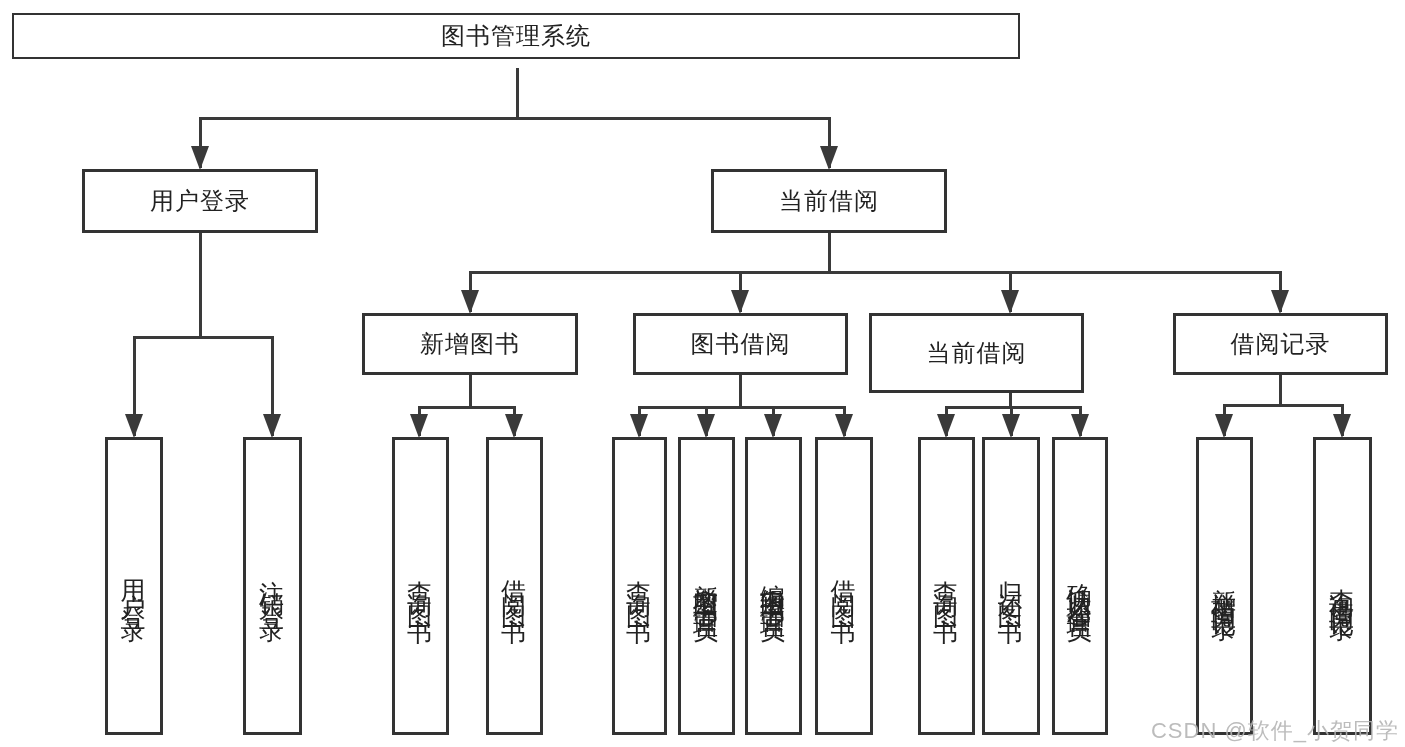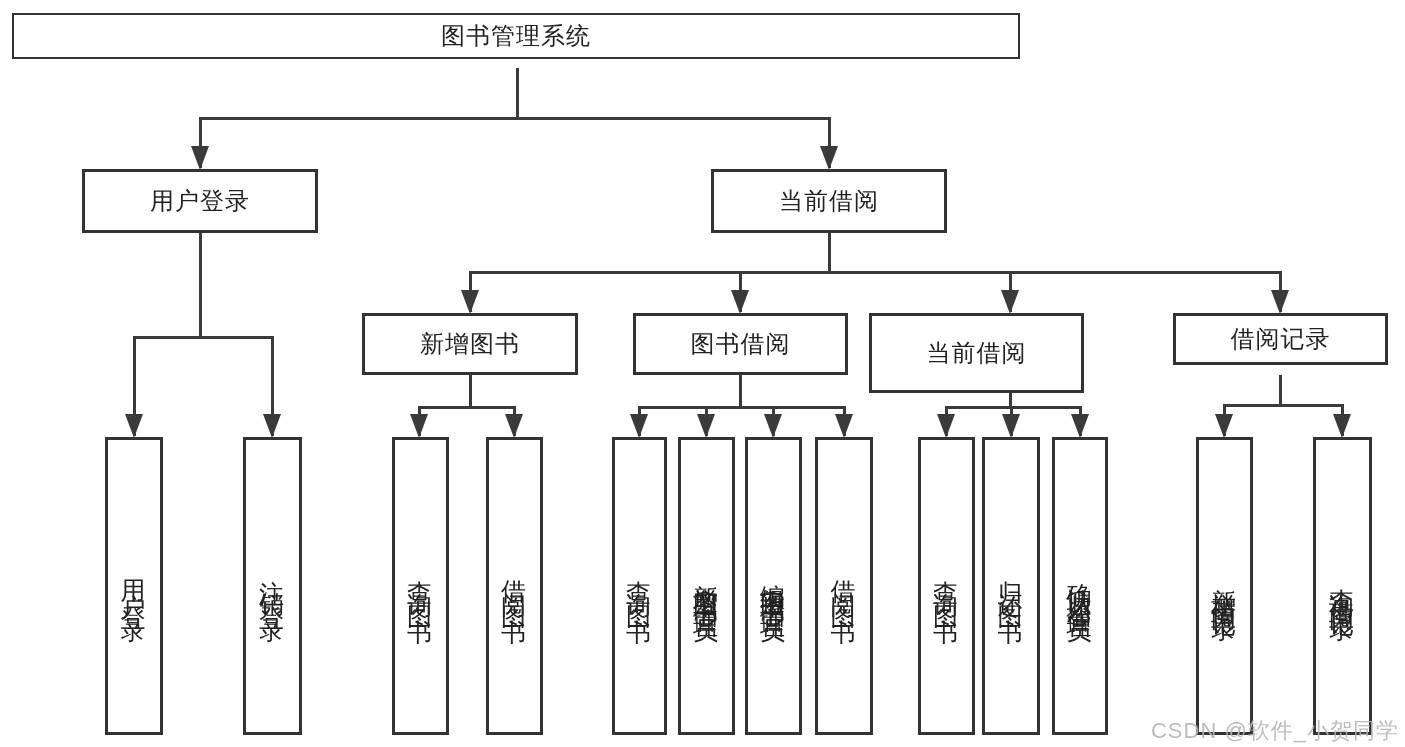--- a/index.html
+++ b/index.html
@@ -137,21 +137,21 @@
       </div>
       <div class="node" style="left: 362px; top: 313px; width: 216px; height: 62px;">
         <span class="label">新增图书</span>
       </div>
       <div class="node" style="left: 633px; top: 313px; width: 215px; height: 62px;">
         <span class="label">图书借阅</span>
       </div>
       <div class="node" style="left: 869px; top: 313px; width: 215px; height: 80px;">
         <span class="label">当前借阅</span>
       </div>
-      <div class="node" style="left: 1173px; top: 313px; width: 215px; height: 52px;">
+      <div class="node" style="left: 1173px; top: 313px; width: 215px; height: 62px;">
         <span class="label">借阅记录</span>
       </div>
       <div class="node vert" style="left: 105px; top: 437px; width: 58px; height: 298px;">
         <span class="label" style="letter-spacing: 13px; font-size: 25px;">用户登录</span>
       </div>
       <div class="node vert" style="left: 243px; top: 437px; width: 59px; height: 298px;">
         <span class="label" style="letter-spacing: 13px; font-size: 25px;">注销登录</span>
       </div>
       <div class="node vert" style="left: 392px; top: 437px; width: 57px; height: 298px;">
         <span class="label" style="letter-spacing: 13px; font-size: 25px;">查询图书</span>

